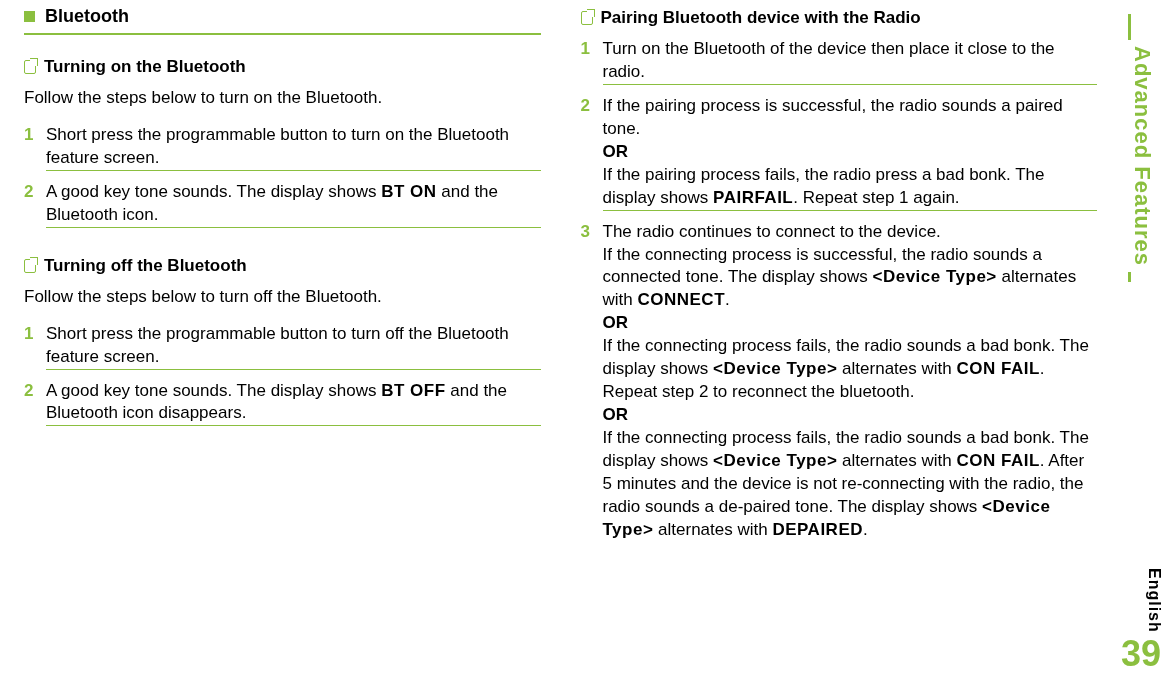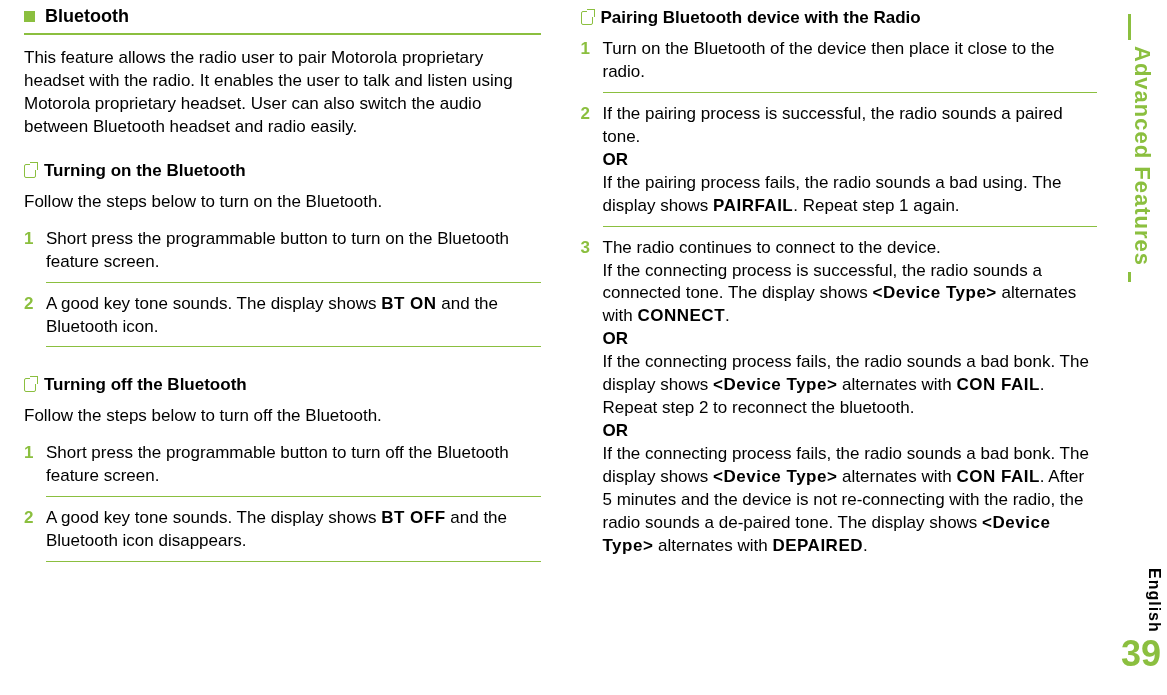--- a/index.html
+++ b/index.html
@@ -87,21 +87,21 @@
     flex: 0 0 auto;
     color: #8bbf3f;
     font-weight: bold;
     font-size: 17px;
     line-height: 1.35;
   }
   .step-body {
     flex: 1;
     font-size: 17px;
     line-height: 1.35;
-    padding-bottom: 8px;
+    padding-bottom: 0;
     border-bottom: 1px solid #8bbf3f;
     margin-bottom: 6px;
   }
   .step-body.no-border {
     border-bottom: none;
     padding-bottom: 0;
     margin-bottom: 4px;
   }
   .mono {
     font-family: "Arial Narrow", Arial, sans-serif;
@@ -168,21 +168,20 @@
 <div class="page">
 
   <div class="column">
 
     <div class="section-heading">
       <span class="sq"></span>
       <span>Bluetooth</span>
     </div>
     <div class="underline-green"></div>
 
-    <p class="body-text">This feature allows the radio user to pair Motorola proprietary headset with the radio. It enables the user to talk and listen using Motorola proprietary headset. User can also switch the audio between Bluetooth headset and radio easily.</p>
 
     <div class="sub-heading">
       <span class="mini-icon"></span>
       <span>Turning on the Bluetooth</span>
     </div>
     <p class="instruction">Follow the steps below to turn on the Bluetooth.</p>
 
     <div class="step">
       <div class="step-num">1</div>
       <div class="step-body">Short press the programmable button to turn on the Bluetooth feature screen.</div>
@@ -223,21 +222,21 @@
     <div class="step">
       <div class="step-num">1</div>
       <div class="step-body">Turn on the Bluetooth of the device then place it close to the radio.</div>
     </div>
 
     <div class="step">
       <div class="step-num">2</div>
       <div class="step-body">
         <span>If the pairing process is successful, the radio sounds a paired tone.</span><br>
         <span class="or">OR</span><br>
-        <span>If the pairing process fails, the radio sounds a bad using. The display shows </span><span class="mono">PAIRFAIL</span><span>. Repeat step 1 again.</span>
+        <span>If the pairing process fails, the radio press a bad bonk. The display shows </span><span class="mono">PAIRFAIL</span><span>. Repeat step 1 again.</span>
       </div>
     </div>
 
     <div class="step">
       <div class="step-num">3</div>
       <div class="step-body no-border">
         <span>The radio continues to connect to the device.</span><br>
         <span>If the connecting process is successful, the radio sounds a connected tone. The display shows </span><span class="monob">&lt;Device Type&gt;</span><span> alternates with </span><span class="mono">CONNECT</span><span>.</span><br>
         <span class="or">OR</span><br>
         <span>If the connecting process fails, the radio sounds a bad bonk. The display shows </span><span class="monob">&lt;Device Type&gt;</span><span> alternates with </span><span class="mono">CON FAIL</span><span>. Repeat step 2 to reconnect the bluetooth.</span><br>

